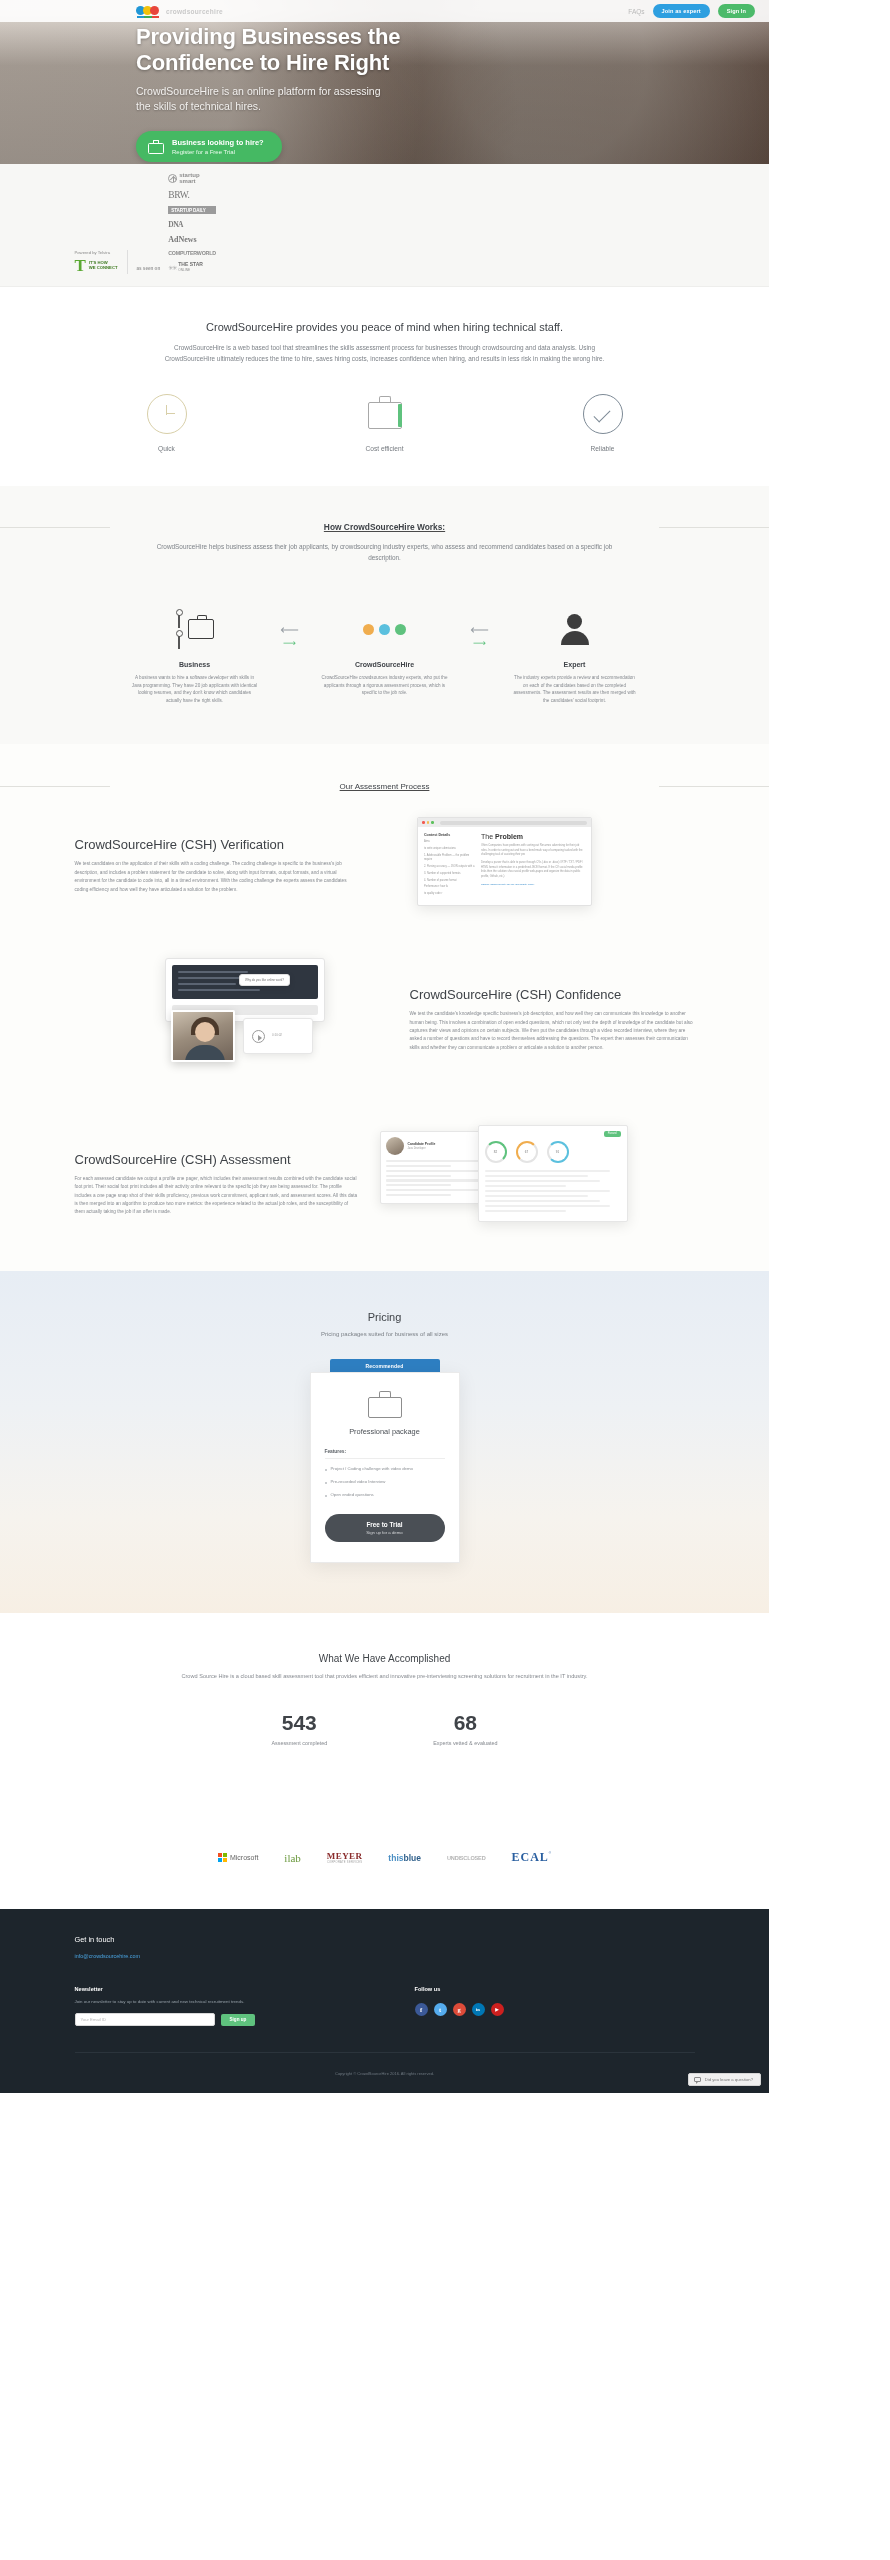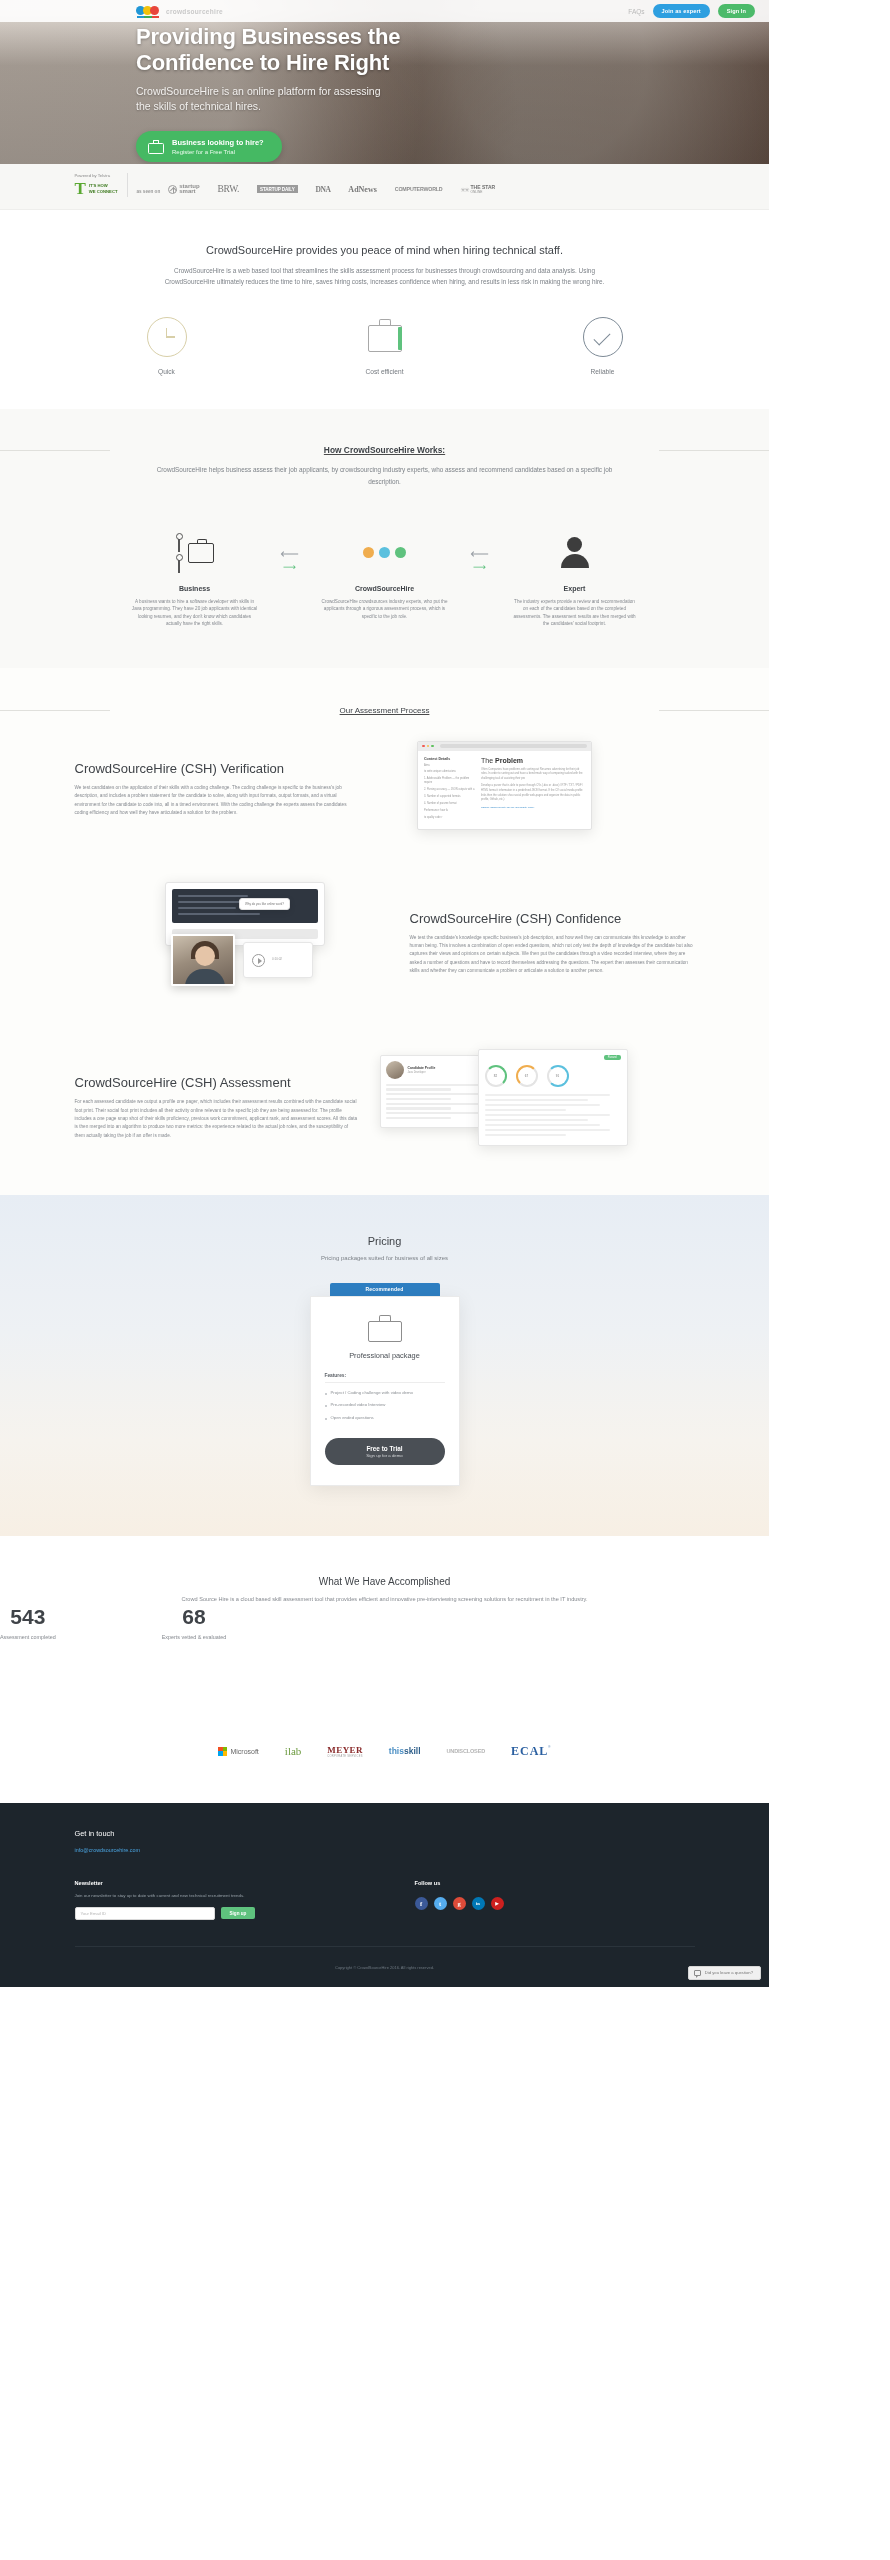--- a/index.html
+++ b/index.html
@@ -78,21 +78,21 @@
 
   
   .press { background:#f7f7f5; padding:9px 0 12px; border-bottom:1px solid #eeeeec; }
   .press-in { width:620px; margin:0 auto; display:flex; align-items:flex-end; }
   .powered { text-align:left; padding-right:10px; border-right:1px solid #dedede; }
   .powered .pl { font-size:4.2px; color:#8a8a8a; margin-bottom:2px; }
   .tel { display:flex; align-items:center; gap:3px; }
   .tel .tlogo { font-size:17px; color:#5aa832; font-weight:bold; line-height:1; font-family:"Liberation Serif", serif; }
   .tel .tw { font-size:4.2px; color:#3d7a1f; font-weight:bold; line-height:1.25; }
   .seen { font-size:4.6px; color:#9a9a9a; padding:0 8px 3px; font-weight:bold; }
-  .press-logos { display:flex; align-items:center; gap:18px; padding-bottom:2px; }
+  .press-logos { display:flex; gap:6px; padding-bottom:2px;flex-direction:column; }
   .pl-ss { display:flex; align-items:center; gap:2px; }
   .pl-ss .ring { width:9px;height:9px;border:1px solid #9b9b9b;border-radius:50%;position:relative; }
   .pl-ss .ring:after{content:"";position:absolute;left:3.5px;top:2px;width:1px;height:5px;background:#9b9b9b;}
   .pl-ss .ring:before{content:"";position:absolute;left:1.8px;top:2.2px;width:4px;height:4px;border-left:1px solid #9b9b9b;border-top:1px solid #9b9b9b;transform:rotate(45deg);}
   .pl-ss .w { font-size:6px; color:#8e8e8e; line-height:.95; font-weight:bold; }
   .pl-brw { font-family:"Liberation Serif", serif; font-size:9.5px; color:#777; letter-spacing:-.3px; }
   .pl-sd { background:#9b9b9b; color:#fff; font-size:4.6px; font-weight:bold; padding:1.5px 3px; letter-spacing:-.1px; }
   .pl-dna { font-size:7.5px; font-weight:bold; color:#7d7d7d; font-family:"Liberation Serif", serif; letter-spacing:-.5px; }
   .pl-an { font-family:"Liberation Serif", serif; font-size:8px; color:#777; font-weight:bold; }
   .pl-cw { font-size:5.3px; font-weight:bold; color:#8b8b8b; letter-spacing:-.2px; }
@@ -231,21 +231,21 @@
   .pc-li { font-size:4.3px; color:#8a8e93; text-align:left; line-height:1.55; padding-left:6px; margin-bottom:6px; position:relative; }
   .pc-li:before { content:""; position:absolute; left:0; top:3px; width:2px;height:2px;border-radius:50%;background:#b9bdc1; }
   .pc-btn { margin-top:16px; background:#4a4f55; border-radius:14px; padding:7px 0; }
   .pc-btn .b1 { color:#fff; font-size:6.4px; font-weight:bold; display:block; }
   .pc-btn .b2 { color:#d4d6d8; font-size:4.3px; display:block; margin-top:1.5px; }
 
   
   .acc { padding:40px 0 46px; background:#fff; }
   .acc h2 { text-align:center; font-size:10px; color:#3f4348; font-weight:normal; }
   .acc .sub { text-align:center; font-size:5.6px; color:#85898f; margin-top:8px; line-height:1.7; }
-  .stats { display:flex; gap:106px; }
+  .stats { display:flex; justify-content:center; gap:106px; margin-top:30px; }
   .stat { text-align:center; }
   .stat .n { font-size:21px; color:#3f4348; font-weight:bold; }
   .stat .l { font-size:5.4px; color:#85898f; margin-top:5px; }
 
   
   .clients { padding:30px 0 44px; background:#fff; }
   .clients h2 { text-align:center; font-size:9.5px; color:#3f4348; font-weight:normal; }
   .cl-row { display:flex; justify-content:center; align-items:center; gap:26px; margin-top:28px; }
   .cl-ms { display:flex; align-items:center; gap:3px; }
   .cl-ms .sq { width:9px;height:9px;display:grid;grid-template-columns:1fr 1fr;grid-template-rows:1fr 1fr;gap:.8px; }
@@ -653,21 +653,21 @@
             <i></i>
           </div>
         <div class="w">Microsoft</div>
       </div>
       <div class="cl-ilab">ilab</div>
       <div class="cl-meyer">
         <div class="m">MEYER</div>
         <div class="s">CORPORATE SERVICES</div>
       </div>
       <div class="cl-hippo">
-        <span>this</span><b>skill</b>
+        <span>this</span><b>blue</b>
       </div>
       <div class="cl-grey">UNDISCLOSED</div>
       <div class="cl-ecal">
         <span class="e">ECAL</span>
         <span class="r">®</span>
       </div>
     </div>
   </div>
 
   <div class="footer">

